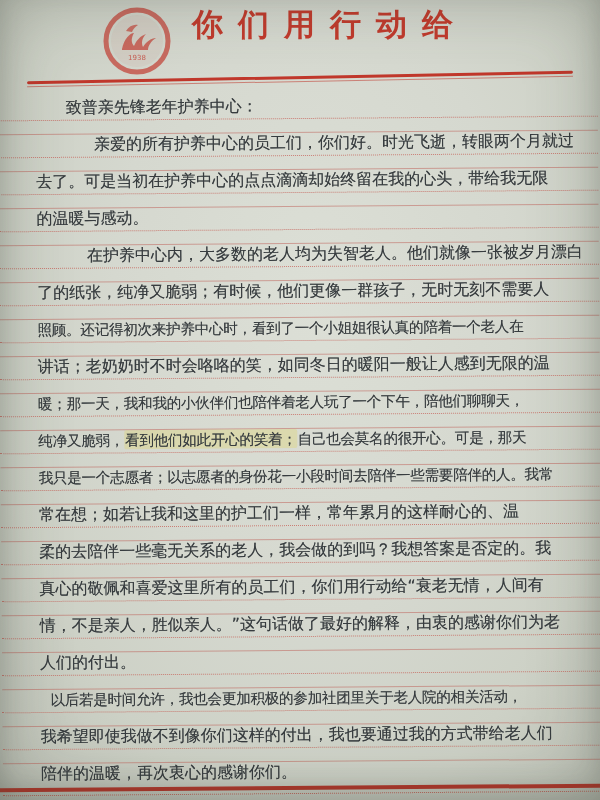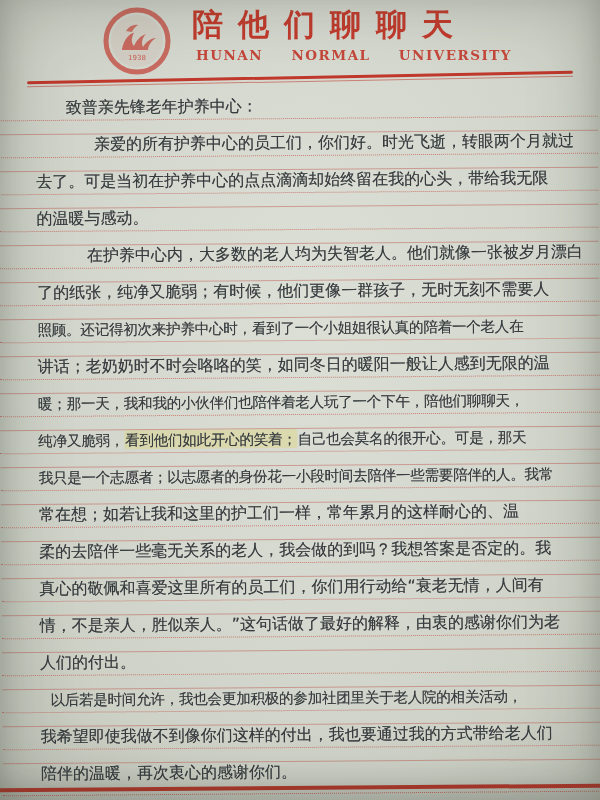--- a/index.html
+++ b/index.html
@@ -52,22 +52,21 @@
   <div class="letterhead">
     <svg class="seal" viewBox="0 0 78 72">
       <circle cx="39" cy="36" r="31" fill="none" stroke="#c4453a" stroke-width="5" opacity="0.9"></circle>
       <circle cx="39" cy="36" r="26" fill="rgba(196,69,58,0.07)"></circle>
 
       <path d="M24 44 C26 34 32 28 36 28 C33 33 33 38 36 41 C38 36 42 31 48 29 C44 33 43 38 45 42
                C48 37 53 33 58 33 C53 36 50 41 50 45 L24 45 Z" fill="#c4453a" opacity="0.9"></path>
       <path d="M28 26 C31 21 36 19 40 20 C37 22 35 24 34 27 Z" fill="#c4453a" opacity="0.85"></path>
       <text x="39" y="55" text-anchor="middle" font-size="7" fill="#c4453a" font-family="DejaVu Sans, sans-serif">1938</text>
     </svg>
-    <div class="title-cn">陪他们聊聊天</div>
-    <div class="title-en">HUNAN  NORMAL  UNIVERSITY</div>
+    <div class="title-cn">你们用行动给</div>
     <div class="header-rule">
       <div class="r1"></div>
         <div class="r2"></div>
     </div>
   </div>
 
   <div class="sheet">
     <div id="rules">
         <div class="rule-dotted" style="top: 118px;"></div>
         <div class="rule-solid" style="top: 132px;"></div>

